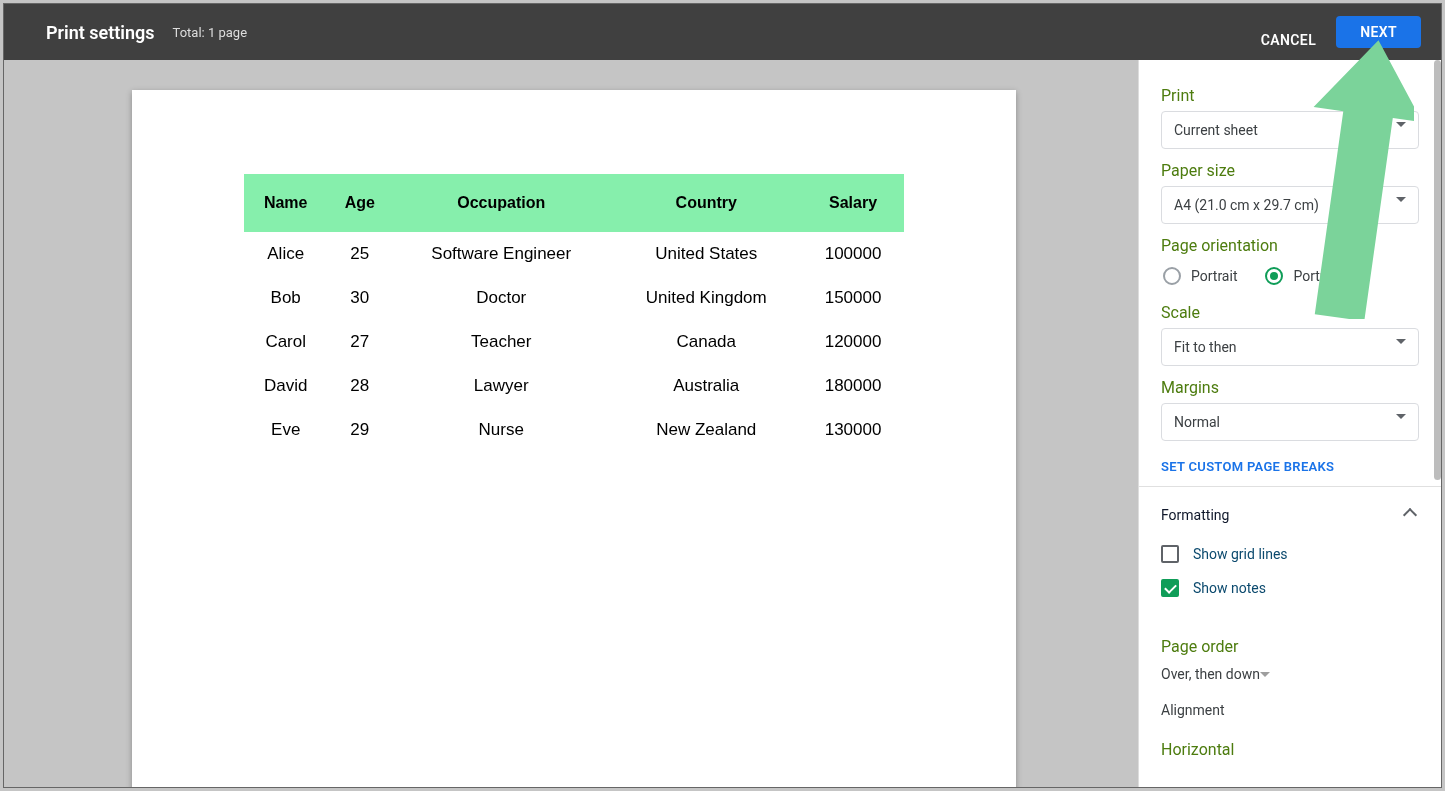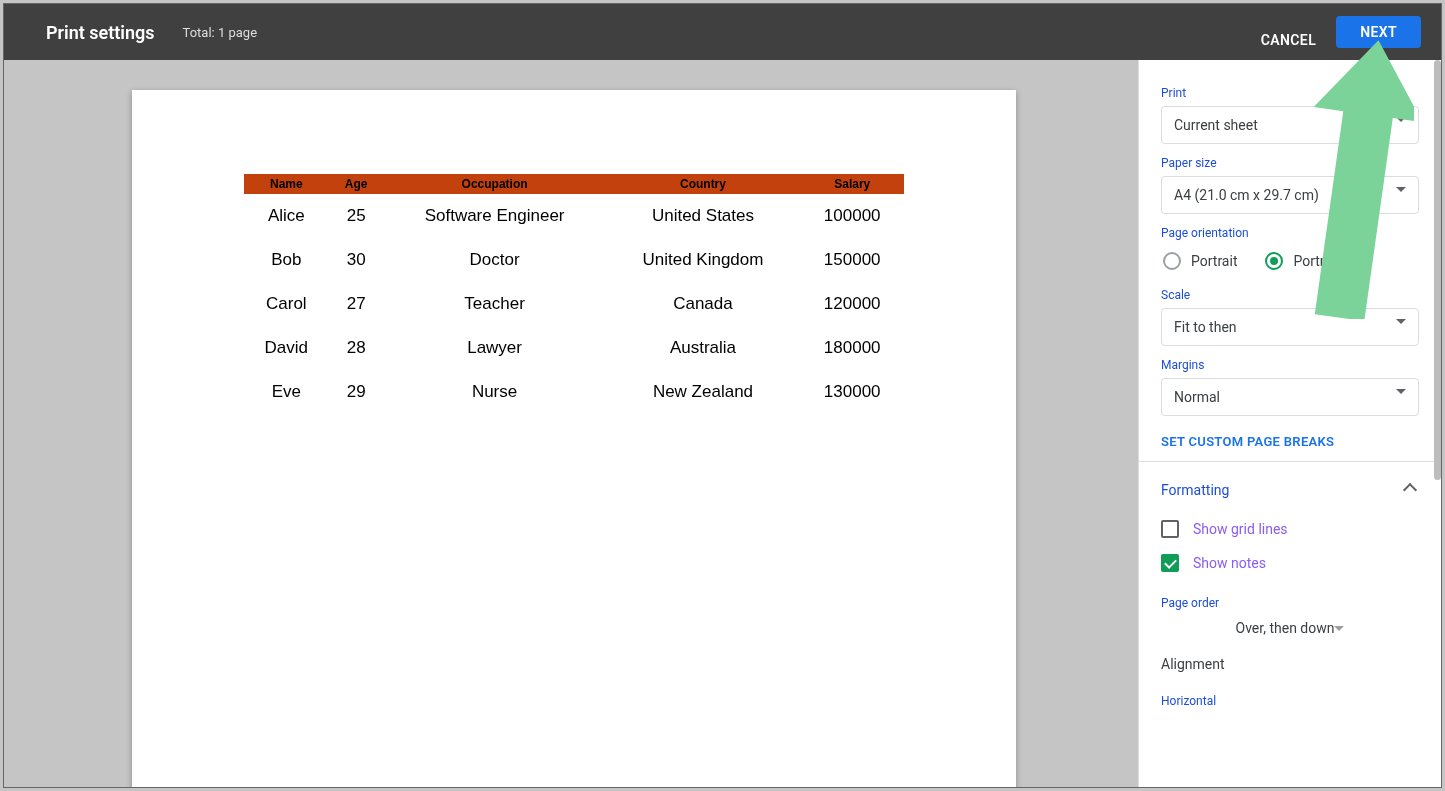--- a/index.html
+++ b/index.html
@@ -2,55 +2,55 @@
 <html><head>
 <meta charset="utf-8">
 <style>
   * { box-sizing: border-box; margin: 0; padding: 0; }
   html, body { width: 1445px; height: 791px; font-family: "Google Sans", Roboto, Arial, sans-serif; background:#c5c5c5; overflow:hidden; }
   .frame { position:absolute; left:3px; top:3px; width:1439px; height:785px; border:1px solid #666; background:#c5c5c5; }
 
   
   .topbar { position:absolute; left:0; top:0; width:100%; height:56px; background:#404040; display:flex; align-items:center; color:#fff; padding:0 20px 0 42px; }
   .topbar .title { font-size:18px; font-weight:600; }
-  .topbar .pagecount { margin-left:28px; font-size:13px; color:#ddd; }
+  .topbar .pagecount { margin-left:18px; font-size:13px; color:#ddd; }
   .topbar .actions { margin-left:auto; display:flex; align-items:flex-end; gap:20px; }
   .btn-text { font-size:14px; font-weight:600; letter-spacing:0.4px; cursor:pointer; }
   .btn-next { background:#1a73e8; padding:8px 24px; border-radius:4px; }
 
   
   .preview-area { position:absolute; left:0; top:56px; right:305px; bottom:0; background:#c5c5c5; overflow:hidden; }
   .page { position:absolute; left:128px; top:30px; width:884px; height:1250px; background:#fff; box-shadow:0 2px 6px rgba(0,0,0,0.3); }
   .table { margin:84px auto 0 auto; width:660px; border-collapse:collapse; font-family: Arial, sans-serif; }
-  .table th { background:#c2410c; font-weight:700; font-size:12px; padding:3px 8px; text-align:center; }
+  .table th { background:#86efac; font-weight:700; font-size:16px; padding:20px 8px; text-align:center; }
   .table td { font-size:17px; padding:12px 8px; text-align:center; }
 
   
   .sidebar { position:absolute; right:0; top:56px; width:303px; bottom:0; background:#fff; border-left:1px solid #ddd; overflow-y:auto; padding:14px 22px 30px 22px; }
   .scroll-thumb { position:absolute; right:0; top:56px; width:7px; height:420px; background:#bdbdbd; border-radius:4px; }
 
-  .field-label { font-size:12px; color:#1d4ed8; margin:12px 0 6px 0; }
+  .field-label { font-size:16px; color:#4d7c0f; margin:12px 0 6px 0; }
   .select { border:1px solid #dadce0; border-radius:4px; padding:10px 12px; font-size:14px; color:#3c4043; position:relative; cursor:pointer; display:flex; justify-content:space-between; }
   .select .caret, .thin-caret { width:0;height:0;border-left:5px solid transparent;border-right:5px solid transparent;border-top:5px solid #5f6368; }
-  .thin-select { display:flex; align-items:center; justify-content:center; font-size:14px; color:#3c4043; padding:4px 0 14px 0; cursor:pointer; }
+  .thin-select { display:flex; align-items:center; justify-content:flex-start; font-size:14px; color:#3c4043; padding:4px 0 14px 0; cursor:pointer; }
   .thin-caret { border-top-color:#9e9e9e; }
 
   .radio-row { display:flex; gap:28px; align-items:center; padding:6px 0 6px 2px; }
   .radio { display:flex; align-items:center; gap:10px; font-size:14px; color:#3c4043; cursor:pointer; }
   .radio .circle { width:18px; height:18px; border-radius:50%; border:2px solid #9aa0a6; }
   .radio.selected .circle { border-color:#0f9d58; position:relative; }
   .radio.selected .circle::after { content:""; position:absolute; left:3px; top:3px; width:8px; height:8px; background:#0f9d58; border-radius:50%; }
 
   .link { color:#1a73e8; font-size:13px; font-weight:600; letter-spacing:0.3px; margin:18px 0 12px 0; cursor:pointer; }
   .divider { height:1px; background:#e0e0e0; margin:10px -22px 14px -22px; }
 
-  .section-header { display:flex; justify-content:space-between; align-items:center; font-size:14px; color:#1d4ed8; padding:6px 0 14px 0; cursor:pointer; }
+  .section-header { display:flex; justify-content:space-between; align-items:center; font-size:14px; color:#0f172a; padding:6px 0 14px 0; cursor:pointer; }
   .chev-up { width:10px; height:10px; border-right:2px solid #5f6368; border-top:2px solid #5f6368; transform:rotate(-45deg); margin-right:4px; }
 
-  .checkbox-row { display:flex; align-items:center; gap:14px; font-size:14px; color:#8b5cf6; padding:8px 0; cursor:pointer; }
+  .checkbox-row { display:flex; align-items:center; gap:14px; font-size:14px; color:#0c4a6e; padding:8px 0; cursor:pointer; }
   .checkbox { width:18px; height:18px; border:2px solid #5f6368; border-radius:2px; display:flex; align-items:center; justify-content:center; }
   .checkbox.checked { background:#0f9d58; border-color:#0f9d58; }
   .checkbox.checked::after { content:""; width:5px; height:9px; border-right:2px solid #fff; border-bottom:2px solid #fff; transform:rotate(45deg); margin-top:-2px; }
 
   
   .arrow-overlay { position:absolute; pointer-events:none; }
 
 </style>
 </head>
 <body>
@@ -168,21 +168,21 @@
     <div class="checkbox-row">
       <span class="checkbox"></span>
       <span>Show grid lines</span>
     </div>
 
     <div class="checkbox-row">
       <span class="checkbox checked"></span>
       <span>Show notes</span>
     </div>
 
-    <div class="field-label" style="margin-top:16px">Page order</div>
+    <div class="field-label" style="margin-top:32px">Page order</div>
     <div class="thin-select">
       <span>Over, then down</span>
       <span class="thin-caret"></span>
     </div>
 
     <div style="font-size:14px;color:#3c4043;padding:6px 0 10px 0;">Alignment</div>
     <div class="field-label">Horizontal</div>
   </div>
 
   <div class="scroll-thumb"></div>

